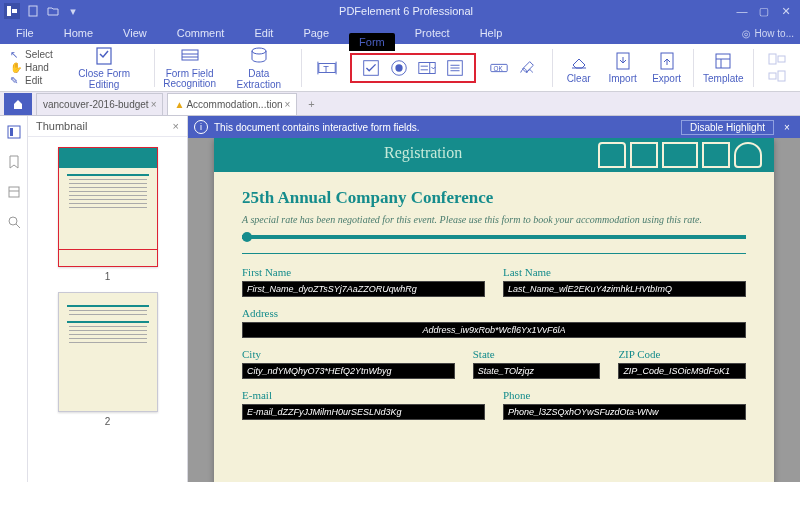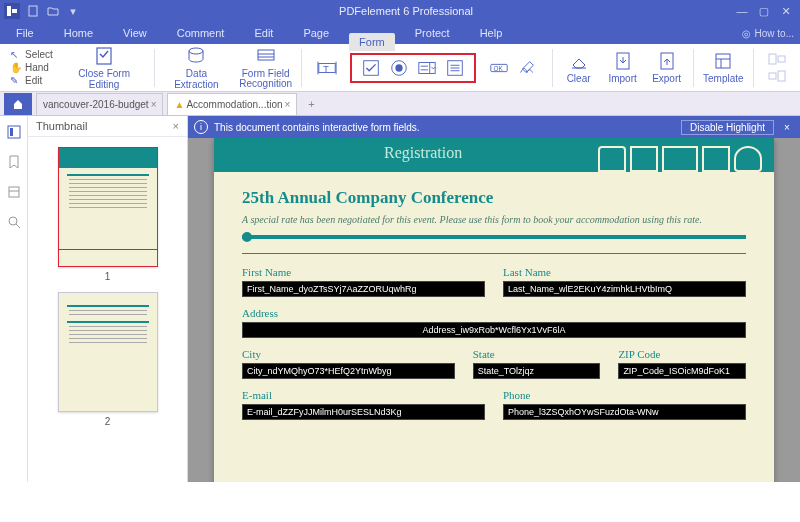--- a/index.html
+++ b/index.html
@@ -6,21 +6,21 @@
 body { width: 800px; height: 522px; overflow: hidden; background: #fff; font-size: 11px; }
 .titlebar { background: #4a5fc2; height: 22px; display: flex; align-items: center; color: #fff; padding: 0 4px; }
 .titlebar .logo { width: 16px; height: 16px; background: #3b4fa8; margin-right: 6px; display:flex;align-items:center;justify-content:center;}
 .titlebar .qa { display: flex; gap: 6px; align-items: center; }
 .titlebar .qa-ico { width: 14px; height: 14px; display:flex;align-items:center;justify-content:center;color:#cfd6f2;}
 .titlebar .title { flex: 1; text-align: center; font-size: 11px; color: #e8ecfb; }
 .titlebar .win { display: flex; gap: 2px; }
 .titlebar .win div { width: 20px; height: 16px; display:flex;align-items:center;justify-content:center;color:#cfd6f2;}
 .menubar { background: #4a5fc2; height: 22px; display: flex; align-items: center; color: #dfe4f8; font-size: 11px; padding: 0 6px; gap: 10px;}
 .menubar .menu { padding: 3px 10px; cursor: pointer; }
-.menubar .menu.active { background: #e5e5e5; color: #4a5fc2; border-radius: 2px 2px 0 0; margin-top: 17px;}
+.menubar .menu.active { background: #000000; color: #4a5fc2; border-radius: 2px 2px 0 0; margin-top: 17px;}
 .menubar .spacer { flex: 1; }
 .menubar .howto { color:#cfd6f2; font-size:10px; display:flex;align-items:center;gap:4px;}
 .ribbon { background: #fff; height: 48px; border-bottom: 1px solid #d0d0d8; display: flex; align-items: center; padding: 0 6px; gap: 4px;}
 .rib-group { display: flex; flex-direction: column; align-items: flex-start; gap: 1px; padding: 2px 4px;}
 .rib-small { display:flex; align-items:center; gap:3px; color:#555; font-size:10px;}
 .rib-small .ico { width:12px;height:12px;color:#4a5fc2;}
 .rib-big { display:flex;flex-direction:column;align-items:center;gap:2px;color:#4a5fc2;font-size:10px;padding:2px 6px;text-align:center;min-width:40px;}
 .rib-big .ico { width:20px;height:20px;}
 .rib-sep { width:1px; height:38px; background:#e0e0e8; margin:0 2px;}
 .tool-block { display:flex; gap:6px; padding:4px 8px; align-items:center;}
@@ -48,36 +48,36 @@
 .thumb-page .tp-txt { height:1px;background:#aaa;margin:3px 10px;}
 .thumb-num { text-align:center;font-size:10px;color:#555;margin-top:4px;}
 .doc-area { flex:1; display:flex;flex-direction:column; background:#999;}
 .info-bar { background:#4a5fc2;height:22px;display:flex;align-items:center;color:#fff;font-size:10px;padding:0 6px;gap:6px;}
 .info-bar .info-ico { width:14px;height:14px;border:1px solid #fff;border-radius:50%;display:flex;align-items:center;justify-content:center;font-size:9px;}
 .info-bar .spacer{flex:1;}
 .info-bar .disable { border:1px solid #8fa0e0;padding:1px 8px;font-size:10px;}
 .info-bar .close-info { width:14px;text-align:center;}
 .doc-scroll { flex:1; overflow:auto; background:#9a9a9a; padding:0 18px 18px;}
 .page { background:#f4f1d9; width:560px; margin:0 auto; min-height:500px; box-shadow:0 2px 6px rgba(0,0,0,0.3);}
-.page-header { background:#158c8c; height:34px; display:flex;align-items:flex-end;justify-content:space-between;padding:0 12px;color:#f4f1d9;position:relative;}
+.page-header { background:#158c8c; height:34px; display:flex;align-items:center;justify-content:space-between;padding:0 12px;color:#f4f1d9;position:relative;}
 .page-header .reg { font-size:16px; font-family:Georgia,serif; color:#c6ead9; position:absolute; left:170px; top:6px;}
 .page-header .gfx { display:flex;gap:4px;margin-left:auto;}
 .page-header .gbox { width:28px;height:26px;border:2px solid #f4f1d9;}
 .page-body { padding:16px 28px;}
 .doc-title { color:#158c8c; font-size:17px; font-weight:bold; font-family:Georgia,serif;}
 .doc-sub { color:#4a7c6e; font-style:italic; font-size:10px; margin-top:6px; font-family:Georgia,serif;}
 .hr-teal { height:4px;background:#158c8c;margin:10px 0 14px; position:relative;}
 .hr-teal::before { content:""; position:absolute; left:0; top:-3px; width:10px;height:10px;background:#158c8c;border-radius:50%;}
 .section-head { color:#158c8c; font-weight:bold; font-size:13px; letter-spacing:1px; font-family:Arial;}
 .sec-underline { height:1px; background:#158c8c; margin:4px 0 12px;}
 .form-row { display:flex; gap:18px; margin-bottom:10px;}
 .form-col { flex:1;}
 .form-col.small { flex:0.6;}
 .f-label { color:#158c8c; font-size:11px; font-family:Georgia,serif; margin-bottom:3px;}
-.f-field { background:#000; color:#fff; font-size:9px; padding:2px 4px; border:1px solid #444; height:16px; overflow:hidden; white-space:nowrap;}
+.f-field { background:#000; color:#fff; font-size:9px; padding:2px 4px; border:1px solid #444; height:16px; overflow:hidden; white-space:nowrap;font-style:italic;}
 svg { display:block;}
 </style>
 </head>
 <body>
 
 <div class="titlebar">
   <div class="logo">
     <svg width="10" height="10" viewBox="0 0 10 10">
         <rect x="0" y="0" width="4" height="10" fill="#fff"></rect>
         <rect x="5" y="3" width="5" height="4" fill="#fff"></rect>
@@ -142,36 +142,36 @@
           <rect x="3" y="2" width="14" height="16" fill="none" stroke="#4a5fc2" stroke-width="1.2"></rect>
           <path d="M6 8l3 3 5-6" fill="none" stroke="#4a5fc2" stroke-width="1.5"></path>
         </svg>
       </div>
     <span>Close Form Editing</span>
   </div>
   <div class="rib-sep"></div>
   <div class="rib-big">
     <div class="ico">
         <svg viewBox="0 0 20 20">
-          <ellipse cx="10" cy="5" rx="7" ry="3" fill="none" stroke="#4a5fc2"></ellipse>
-          <path d="M3 5v8c0 1.7 3.1 3 7 3s7-1.3 7-3V5" fill="none" stroke="#4a5fc2"></path>
-        </svg>
-      </div>
-    <span>Data Extraction</span>
-  </div>
-  <div class="rib-big">
-    <div class="ico">
-        <svg viewBox="0 0 20 20">
           <rect x="2" y="3" width="16" height="10" fill="none" stroke="#4a5fc2"></rect>
           <line x1="2" y1="7" x2="18" y2="7" stroke="#4a5fc2"></line>
           <line x1="2" y1="10" x2="18" y2="10" stroke="#4a5fc2"></line>
         </svg>
       </div>
     <span style="white-space:pre-line;line-height:1;">Form Field
 Recognition</span>
+  </div>
+  <div class="rib-big">
+    <div class="ico">
+        <svg viewBox="0 0 20 20">
+          <ellipse cx="10" cy="5" rx="7" ry="3" fill="none" stroke="#4a5fc2"></ellipse>
+          <path d="M3 5v8c0 1.7 3.1 3 7 3s7-1.3 7-3V5" fill="none" stroke="#4a5fc2"></path>
+        </svg>
+      </div>
+    <span>Data Extraction</span>
   </div>
   <div class="rib-sep"></div>
   <div class="tool-block">
     <div class="tool-ico">
         <svg viewBox="0 0 22 22">
           <rect x="2" y="6" width="18" height="10" fill="none" stroke="#4a5fc2"></rect>
           <text x="7" y="15" font-size="10" fill="#4a5fc2">T</text>
           <line x1="1" y1="4" x2="1" y2="18" stroke="#4a5fc2"></line>
           <line x1="21" y1="4" x2="21" y2="18" stroke="#4a5fc2"></line>
         </svg>

